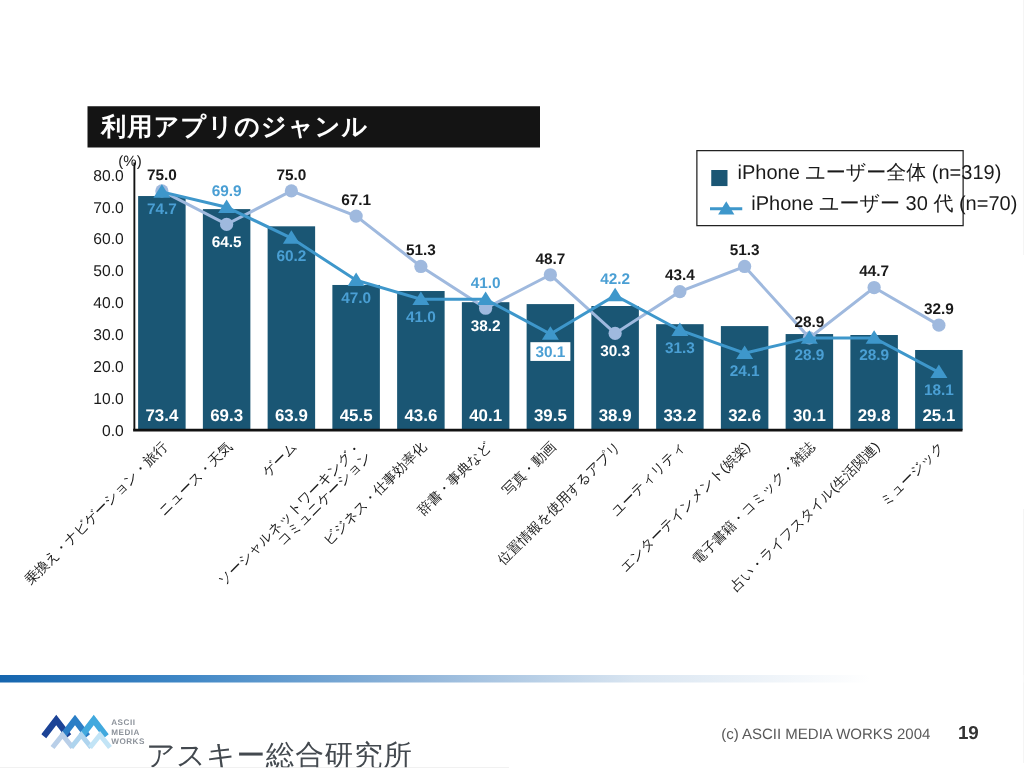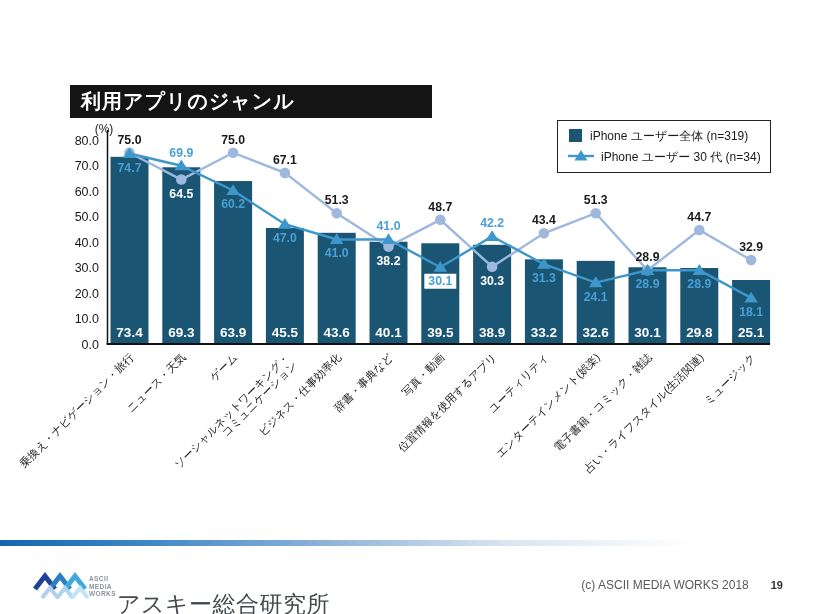--- a/index.html
+++ b/index.html
@@ -20,40 +20,40 @@
   .unit{font-size:12px;fill:#1a1a1a;}
   .xlabel{font-size:11px;fill:#1a1a1a;}
   .vlabel{font-size:12.3px;font-weight:700;}
   .barlabel{font-size:13.5px;font-weight:700;fill:#ffffff;}
   
   .legend{
     position:absolute;left:557px;top:120px;width:214px;
     background:#ffffff;border:1px solid #222;box-sizing:border-box;
     padding:7px 8px 6px 10px;display:flex;flex-direction:column;gap:4px;
   }
-  .legend-row{display:flex;align-items:flex-start;gap:7px;font-size:12px;color:#1a1a1a;white-space:nowrap;}
+  .legend-row{display:flex;align-items:flex-end;gap:7px;font-size:16px;color:#1a1a1a;white-space:nowrap;}
   .legend-row svg{flex:0 0 auto;}
   
   .footer-gradient{
     position:absolute;left:0;top:540px;width:819px;height:6px;
     background:linear-gradient(to right,#1565ae 0%,#3f87c6 18%,#8fb4d9 40%,#d9e5f1 62%,#ffffff 85%);
   }
   .logo-svg{position:absolute;left:33px;top:567px;}
   .brand-small{
     position:absolute;left:89px;top:575px;color:#8d939b;
     font-size:6.5px;line-height:7.5px;font-weight:700;letter-spacing:0.4px;
   }
   .brand-name{
     position:absolute;left:117px;top:570px;color:#43494f;font-size:23px;letter-spacing:0.5px;margin-top:19px;
   }
   .footer-right{
     position:absolute;right:36px;top:578px;display:flex;gap:22px;align-items:baseline;
   }
   .copyright{font-size:12px;color:#595959;}
-  .page-number{font-size:11px;color:#333;font-weight:600;}
+  .page-number{font-size:15px;color:#333;font-weight:600;}
 </style>
 </head>
 <body>
 
 <div class="page">
 
   <div class="title-bar">
     <span>利用アプリのジャンル</span>
   </div>
 
@@ -171,21 +171,21 @@
       <svg width="15" height="14">
         <rect x="1" y="1" width="13" height="13" fill="#1a5674"></rect>
       </svg>
       <span>iPhone ユーザー全体 (n=319)</span>
     </div>
     <div class="legend-row">
       <svg width="26" height="14">
         <line x1="0" y1="7" x2="26" y2="7" stroke-width="2.4" stroke="#3e97cb"></line>
         <path d="M 13 1 L 19.5 11.5 L 6.5 11.5 Z" fill="#3e97cb"></path>
       </svg>
-      <span>iPhone ユーザー 30 代 (n=34)</span>
+      <span>iPhone ユーザー 30 代 (n=70)</span>
     </div>
   </div>
 
   <div class="footer-gradient"></div>
 
   <svg class="logo-svg" width="58" height="36">
     <polyline points="2,22 12,9 22,22" fill="none" stroke="#1c4396" stroke-width="5"></polyline>
     <polyline points="17,22 27,9 37,22" fill="none" stroke="#2b7ec6" stroke-width="5"></polyline>
     <polyline points="32,22 42,9 52,22" fill="none" stroke="#41a9de" stroke-width="5"></polyline>
     <polyline points="9,31 17,21 25,31" fill="none" stroke="#b9cfe8" stroke-width="4"></polyline>
@@ -195,17 +195,17 @@
 
   <div class="brand-small">
     <div>ASCII</div>
     <div>MEDIA</div>
     <div>WORKS</div>
   </div>
 
   <div class="brand-name">アスキー総合研究所</div>
 
   <div class="footer-right">
-    <span class="copyright">(c) ASCII MEDIA WORKS 2018</span>
+    <span class="copyright">(c) ASCII MEDIA WORKS 2004</span>
     <span class="page-number">19</span>
   </div>
 
 </div>
 
 </body></html>

